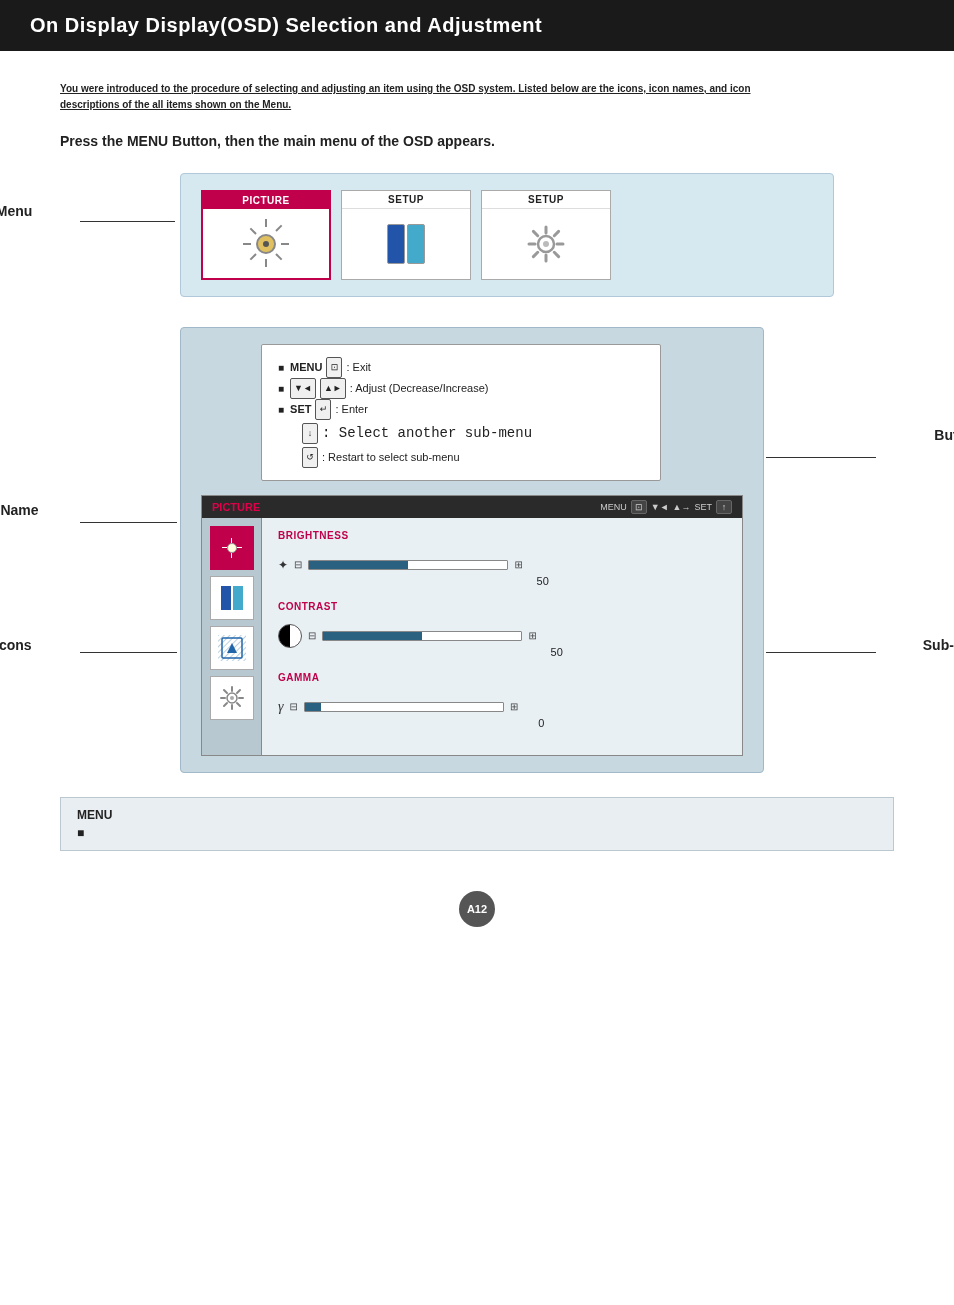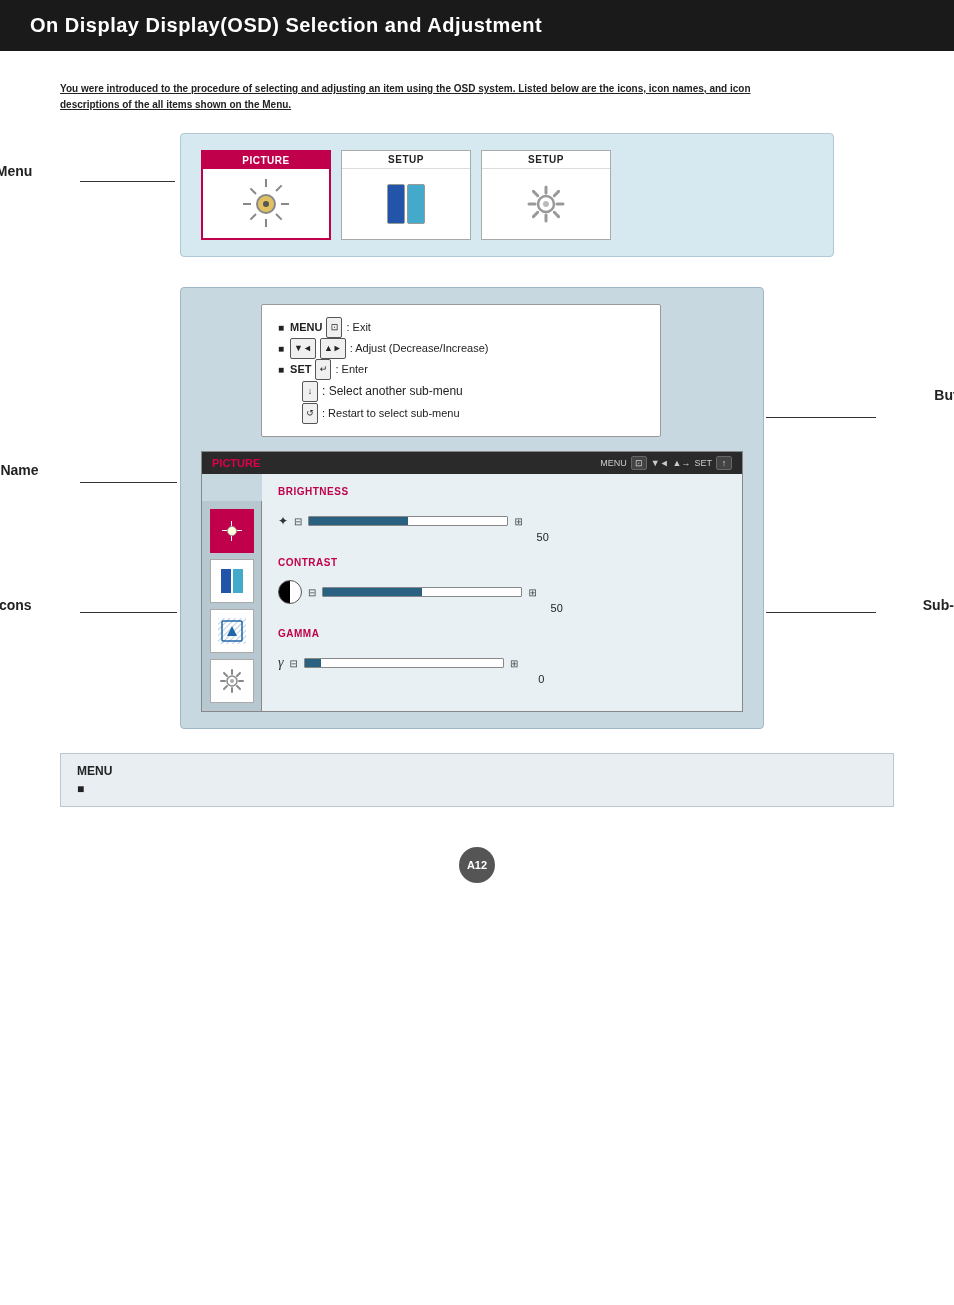--- a/index.html
+++ b/index.html
@@ -403,20 +403,21 @@
 <body>
 
 <div class="page-header">
   <span>On Display Display(OSD) Selection and Adjustment</span>
 </div>
 
 <div class="page-content">
 
   <p class="intro-text">You were introduced to the procedure of selecting and adjusting an item using the OSD system.  Listed below are the icons, icon names, and icon descriptions of the all items shown on the Menu.</p>
 
+  <p class="press-text">Press the MENU Button, then the main menu of the OSD appears.</p>
 
   <div style="position:relative; padding-left:120px; padding-right:60px; margin-bottom:30px;">
     <span class="label-main-menu">Main Menu</span>
 
     <div style="position:absolute; left:20px; top:48px; width:95px; height:1px; background:#333;"></div>
 
     <div class="main-menu-section">
       <div class="menu-items-row">
 
         <div class="menu-item-box active">
@@ -504,21 +505,21 @@
           <span style="font-size:11px;">: Adjust (Decrease/Increase)</span>
         </div>
         <div class="button-tip-row">
           <span class="bullet">■</span>
           <span style="font-weight:bold; font-size:11px;">SET</span>
           <span class="kbd-icon">↵</span>
           <span style="font-size:11px;">: Enter</span>
         </div>
         <div class="button-tip-row" style="padding-left:24px;">
           <span class="kbd-icon">↓</span>
-          <span style="font-size:12px;">: Select another sub-menu</span>
+          <span style="font-size:14px;font-family:Liberation Mono, monospace;">: Select another sub-menu</span>
         </div>
         <div class="button-tip-row" style="padding-left:24px;">
           <span class="kbd-icon">↺</span>
           <span style="font-size:11px;">: Restart to select sub-menu</span>
         </div>
       </div>
 
       <div class="osd-detail-panel-outer">
         <div class="osd-full-panel">
 
@@ -527,21 +528,21 @@
             <div class="osd-nav-icons">
               <span>MENU</span>
               <span class="kbd-icon" style="background:#444; border-color:#666; color:#ccc;">⊡</span>
               <span>▼◄</span>
               <span>▲→</span>
               <span>SET</span>
               <span class="kbd-icon" style="background:#444; border-color:#666; color:#ccc;">↑</span>
             </div>
           </div>
 
-          <div style="display:flex;align-items:flex-end;">
+          <div style="display:flex;">
 
             <div class="osd-sidebar">
 
               <div class="sidebar-icon-item active">
                 <div style="width:24px;height:24px;position:relative;">
                   <div style="position:absolute;top:50%;left:50%;transform:translate(-50%,-50%);width:10px;height:10px;border-radius:50%;background:#ffd;border:1px solid #999;"></div>
                   <div style="position:absolute;top:2px;left:11px;width:1px;height:5px;background:#fff;"></div>
                   <div style="position:absolute;bottom:2px;left:11px;width:1px;height:5px;background:#fff;"></div>
                   <div style="position:absolute;left:2px;top:11px;width:5px;height:1px;background:#fff;"></div>
                   <div style="position:absolute;right:2px;top:11px;width:5px;height:1px;background:#fff;"></div>

